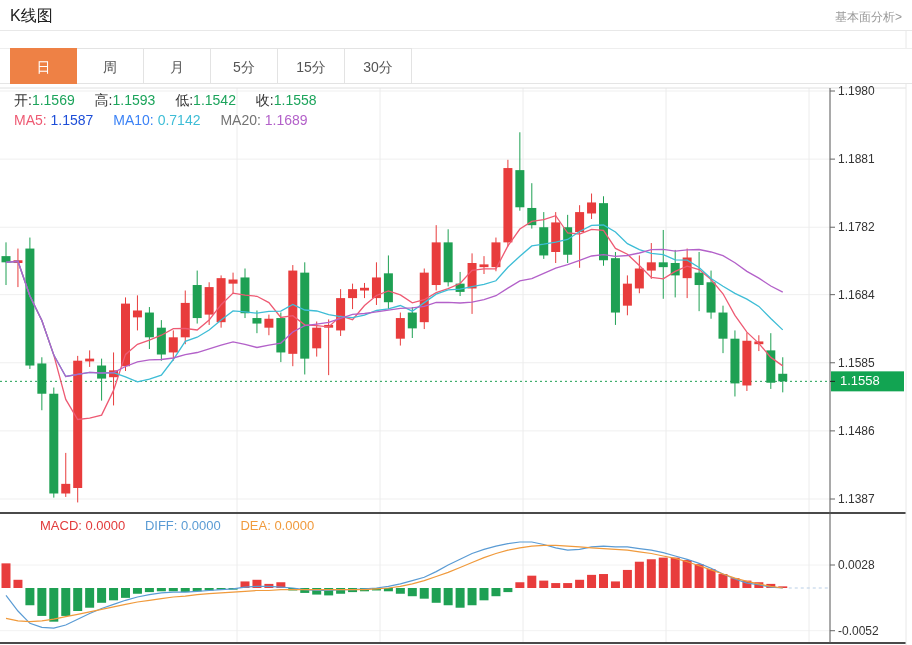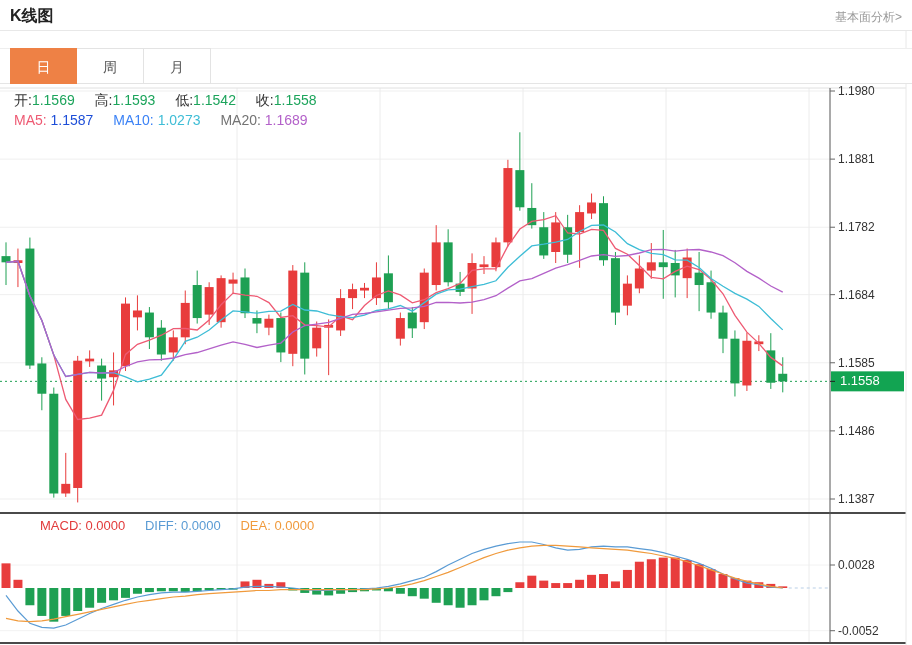--- a/index.html
+++ b/index.html
@@ -1,18 +1,18 @@
 <!DOCTYPE html>
 <html><head>
 <meta charset="utf-8">
 <style>
   html,body{margin:0;padding:0;background:#fff;width:912px;height:645px;overflow:hidden;
     font-family:"Liberation Sans","DejaVu Sans",sans-serif;}
   #header{position:absolute;top:0;left:0;width:912px;height:30px;border-bottom:1px solid #e8e8e8;background:#fff;}
-  #title{position:absolute;left:10px;top:6px;font-size:16px;font-weight:bold;color:#222;}
+  #title{position:absolute;left:10px;top:6px;font-size:16px;font-weight:normal;color:#222;}
   #fund-link{position:absolute;right:10px;top:9px;font-size:12px;color:#999;cursor:pointer;text-decoration:none;}
   #tab-bar{position:absolute;top:48px;left:0;width:912px;height:36px;border-top:1px solid #eee;border-bottom:1px solid #e5e5e5;background:#fff;box-sizing:border-box;}
   #tab-inner{position:absolute;left:10px;top:-1px;display:flex;}
   .tab{width:67px;height:36px;line-height:36px;text-align:center;font-size:14px;color:#555;
     border:1px solid #e3e3e3;border-left:none;background:#fff;cursor:pointer;box-sizing:border-box;}
   .tab:first-child{border-left:1px solid #e3e3e3;}
   .tab.active{background:#ee8145;border-color:#ee8145;color:#fff;}
   svg{position:absolute;top:0;left:0;}
   svg text{font-family:"Liberation Sans","DejaVu Sans",sans-serif;}
   .overlay{position:absolute;font-size:14px;color:#333;white-space:nowrap;pointer-events:none;}
@@ -276,33 +276,36 @@
 <div id="header">
   <span id="title">K线图</span>
   <a id="fund-link">基本面分析&gt;</a>
 </div>
 
 <div id="tab-bar">
   <div id="tab-inner">
     <div class="tab active">日</div>
     <div class="tab">周</div>
     <div class="tab">月</div>
+    <div class="tab">5分</div>
+    <div class="tab">15分</div>
+    <div class="tab">30分</div>
   </div>
 </div>
 
 <div id="info-row1" class="overlay">
   <span>开:</span><span class="pair" style="color:#1CA45B">1.1569</span>
   <span>高:</span><span class="pair" style="color:#1CA45B">1.1593</span>
   <span>低:</span><span class="pair" style="color:#1CA45B">1.1542</span>
   <span>收:</span><span class="pair" style="color:#1CA45B">1.1558</span>
 </div>
 
 <div id="info-row2" class="overlay">
   <span style="color:#EE5A73">MA5:</span> <span class="pair" style="color:#1d4ed8">1.1587</span>
-  <span style="color:#3b82f6">MA10:</span> <span class="pair" style="color:#3EBDD6">1.0273</span>
+  <span style="color:#3b82f6">MA10:</span> <span class="pair" style="color:#3EBDD6">0.7142</span>
   <span style="color:#737373">MA20:</span> <span class="pair" style="color:#B361C9">1.1689</span>
 </div>
 
 <div id="macd-row" class="overlay">
   <span style="color:#E23B3B">MACD:</span> <span class="pair" style="color:#E23B3B">0.0000</span>
   <span style="color:#5A9BD4">DIFF:</span> <span class="pair" style="color:#5A9BD4">0.0000</span>
   <span style="color:#F09A3C">DEA:</span> <span class="pair" style="color:#F09A3C">0.0000</span>
 </div>
 
 </body></html>

